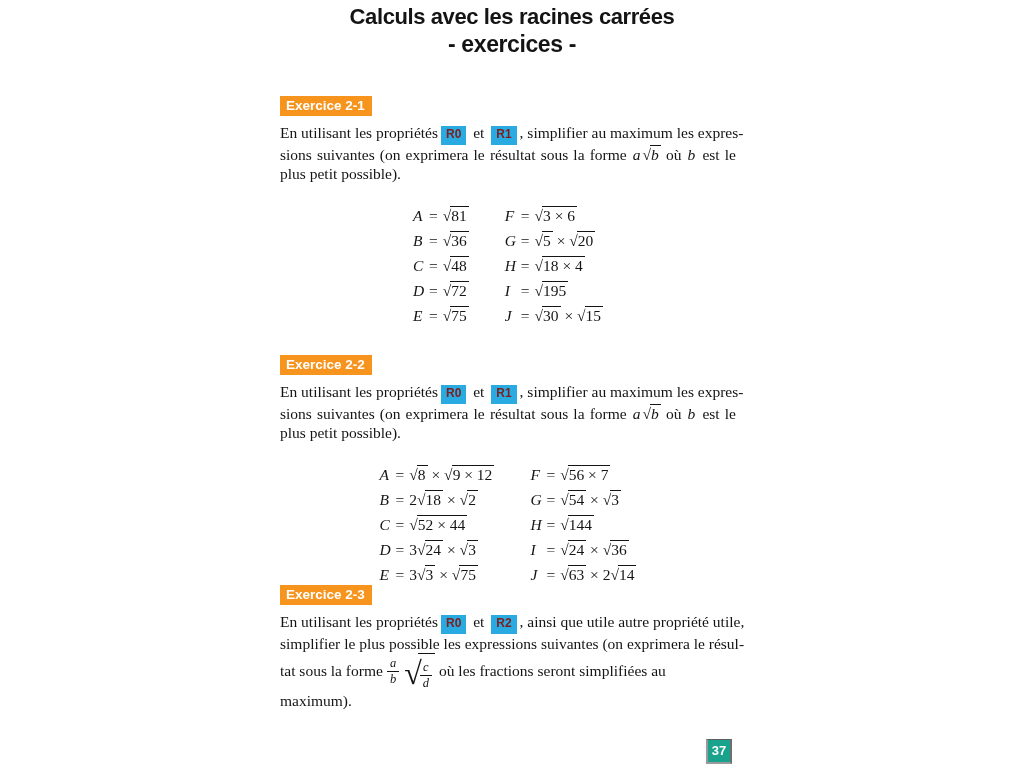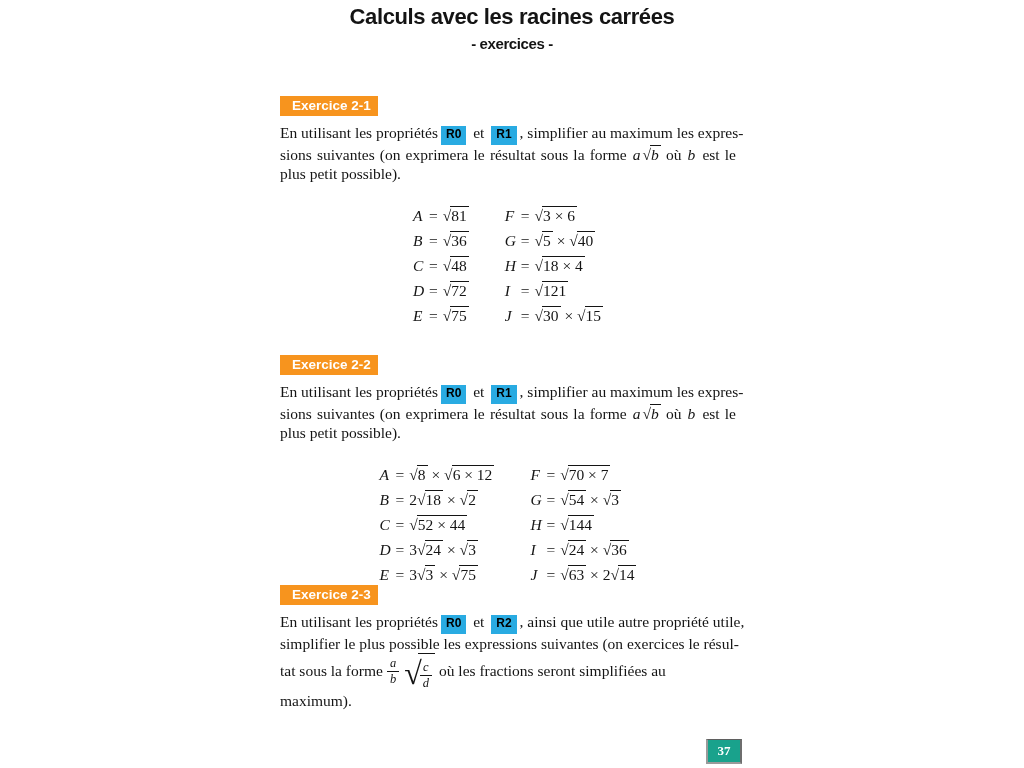--- a/index.html
+++ b/index.html
@@ -4,36 +4,36 @@
 <style>
   html,body{margin:0;padding:0;background:#fff;}
   body{width:1024px;height:768px;overflow:hidden;position:relative;
        font-family:"Liberation Serif",serif;color:#141414;}
   .page{position:relative;width:1024px;height:768px;background:#ffffff;}
 
   
   .doc-title{position:absolute;top:4px;left:0;width:1024px;text-align:center;
              font-family:"Liberation Sans",sans-serif;font-weight:bold;letter-spacing:-0.4px;}
   .t1{font-size:22px;line-height:26px;}
-  .t2{font-size:15px;line-height:24px;margin-top:2px;}
+  .t2{font-size:23px;line-height:24px;margin-top:2px;}
 
   
   .content{position:absolute;left:280px;top:0;width:456px;}
   section.exercise{position:absolute;left:0;width:456px;}
 
   
   .exbadge{display:inline-block;background:var(--orange,#F7941E);color:#fff;
            font-family:"Liberation Sans",sans-serif;font-weight:bold;font-size:13.5px;
-           line-height:15px;padding:2px 7px 3px 12px;}
+           line-height:15px;padding:2px 7px 3px 6px;}
 
   
   .para{margin-top:7px;font-size:15.5px;line-height:19px;}
   .line{min-height:19px;}
   .line.j{text-align:justify;text-align-last:justify;white-space:nowrap;}
-  .pbadge{display:inline-block;background:var(--blue,#29ABE2);color:#000000;
+  .pbadge{display:inline-block;background:var(--blue,#29ABE2);color:#7f1d1d;
           font-family:"Liberation Sans",sans-serif;font-weight:bold;font-size:12px;
           line-height:13px;padding:2.5px 5px 3.5px 5px;margin:0 3px;}
   .mvar{font-style:italic;padding:0 2px 0 1px;}
 
   
   .sq{white-space:nowrap;}
   .sq .r{display:inline-block;margin-right:-1px;transform:translateY(-0.5px);}
   .sq .v{display:inline-block;border-top:1.4px solid #141414;padding:0 2px 0 1px;line-height:1.15;}
   .sq .v.it{font-style:italic;}
 
@@ -46,23 +46,23 @@
   .bigr{font-size:32px;line-height:1;font-style:normal;margin:0 -4px 0 5px;transform:translateY(1px);}
   .fsq{display:inline-block;border-top:1.5px solid #141414;padding:2px 3px 0 2px;}
 
   
   .mathgrid{margin-top:20px;display:flex;justify-content:center;gap:36px;font-size:15.5px;}
   .mrow{height:25px;line-height:25px;white-space:nowrap;}
   .mname{display:inline-block;min-width:13px;font-style:italic;}
   .meq{padding:0 5px 0 3px;}
 
   
-  .pagenum{position:absolute;left:706px;top:739px;width:36px;height:25px;box-sizing:border-box;
+  .pagenum{position:absolute;left:706px;top:739px;width:26px;height:25px;box-sizing:border-box;
            background:var(--teal,#19A28C);color:#fff;text-align:center;
-           font-family:Liberation Serif, serif;font-weight:bold;font-size:13px;line-height:21px;
+           font-family:Liberation Sans, sans-serif;font-weight:bold;font-size:13px;line-height:21px;
            border-top:1px solid #5f5f5f;border-right:2px solid #6e6e6e;
            border-bottom:2px solid #9a9a9a;border-left:2px solid #9a9a9a;}
 </style>
 </head>
 <body>
 
 <div class="page">
   <header class="doc-title">
     <div class="t1">Calculs avec les racines carrées</div>
     <div class="t2">- exercices -</div>
@@ -76,49 +76,49 @@
         </div><div class="mathgrid">
           <div class="mcol">
             <div class="mrow"><span class="mname">A</span><span class="meq">=</span><span class="sq"><span class="r">√</span><span class="v">81</span></span></div>
             <div class="mrow"><span class="mname">B</span><span class="meq">=</span><span class="sq"><span class="r">√</span><span class="v">36</span></span></div>
             <div class="mrow"><span class="mname">C</span><span class="meq">=</span><span class="sq"><span class="r">√</span><span class="v">48</span></span></div>
             <div class="mrow"><span class="mname">D</span><span class="meq">=</span><span class="sq"><span class="r">√</span><span class="v">72</span></span></div>
             <div class="mrow"><span class="mname">E</span><span class="meq">=</span><span class="sq"><span class="r">√</span><span class="v">75</span></span></div>
           </div>
           <div class="mcol">
             <div class="mrow"><span class="mname">F</span><span class="meq">=</span><span class="sq"><span class="r">√</span><span class="v">3 × 6</span></span></div>
-            <div class="mrow"><span class="mname">G</span><span class="meq">=</span><span class="sq"><span class="r">√</span><span class="v">5</span></span><span> × </span><span class="sq"><span class="r">√</span><span class="v">40</span></span></div>
+            <div class="mrow"><span class="mname">G</span><span class="meq">=</span><span class="sq"><span class="r">√</span><span class="v">5</span></span><span> × </span><span class="sq"><span class="r">√</span><span class="v">20</span></span></div>
             <div class="mrow"><span class="mname">H</span><span class="meq">=</span><span class="sq"><span class="r">√</span><span class="v">18 × 4</span></span></div>
-            <div class="mrow"><span class="mname">I</span><span class="meq">=</span><span class="sq"><span class="r">√</span><span class="v">121</span></span></div>
+            <div class="mrow"><span class="mname">I</span><span class="meq">=</span><span class="sq"><span class="r">√</span><span class="v">195</span></span></div>
             <div class="mrow"><span class="mname">J</span><span class="meq">=</span><span class="sq"><span class="r">√</span><span class="v">30</span></span><span> × </span><span class="sq"><span class="r">√</span><span class="v">15</span></span></div>
           </div>
         </div></section>
       <section class="exercise" style="top: 355px;"><div class="exbadge">Exercice 2-2</div><div class="para">
           <div class="line j"><span>En utilisant les propriétés</span><span class="pbadge">R0</span><span> et </span><span class="pbadge">R1</span><span>, simplifier au maximum les expres-</span></div>
           <div class="line j"><span>sions suivantes (on exprimera le résultat sous la forme </span><span class="mvar">a</span><span class="sq"><span class="r">√</span><span class="v it">b</span></span><span> où </span><span class="mvar">b</span><span> est le</span></div>
           <div class="line"><span>plus petit possible).</span></div>
         </div><div class="mathgrid">
           <div class="mcol">
-            <div class="mrow"><span class="mname">A</span><span class="meq">=</span><span class="sq"><span class="r">√</span><span class="v">8</span></span><span> × </span><span class="sq"><span class="r">√</span><span class="v">6 × 12</span></span></div>
+            <div class="mrow"><span class="mname">A</span><span class="meq">=</span><span class="sq"><span class="r">√</span><span class="v">8</span></span><span> × </span><span class="sq"><span class="r">√</span><span class="v">9 × 12</span></span></div>
             <div class="mrow"><span class="mname">B</span><span class="meq">=</span><span>2</span><span class="sq"><span class="r">√</span><span class="v">18</span></span><span> × </span><span class="sq"><span class="r">√</span><span class="v">2</span></span></div>
             <div class="mrow"><span class="mname">C</span><span class="meq">=</span><span class="sq"><span class="r">√</span><span class="v">52 × 44</span></span></div>
             <div class="mrow"><span class="mname">D</span><span class="meq">=</span><span>3</span><span class="sq"><span class="r">√</span><span class="v">24</span></span><span> × </span><span class="sq"><span class="r">√</span><span class="v">3</span></span></div>
             <div class="mrow"><span class="mname">E</span><span class="meq">=</span><span>3</span><span class="sq"><span class="r">√</span><span class="v">3</span></span><span> × </span><span class="sq"><span class="r">√</span><span class="v">75</span></span></div>
           </div>
           <div class="mcol">
-            <div class="mrow"><span class="mname">F</span><span class="meq">=</span><span class="sq"><span class="r">√</span><span class="v">70 × 7</span></span></div>
+            <div class="mrow"><span class="mname">F</span><span class="meq">=</span><span class="sq"><span class="r">√</span><span class="v">56 × 7</span></span></div>
             <div class="mrow"><span class="mname">G</span><span class="meq">=</span><span class="sq"><span class="r">√</span><span class="v">54</span></span><span> × </span><span class="sq"><span class="r">√</span><span class="v">3</span></span></div>
             <div class="mrow"><span class="mname">H</span><span class="meq">=</span><span class="sq"><span class="r">√</span><span class="v">144</span></span></div>
             <div class="mrow"><span class="mname">I</span><span class="meq">=</span><span class="sq"><span class="r">√</span><span class="v">24</span></span><span> × </span><span class="sq"><span class="r">√</span><span class="v">36</span></span></div>
             <div class="mrow"><span class="mname">J</span><span class="meq">=</span><span class="sq"><span class="r">√</span><span class="v">63</span></span><span> × 2</span><span class="sq"><span class="r">√</span><span class="v">14</span></span></div>
           </div>
         </div></section>
       <section class="exercise" style="top: 585px;"><div class="exbadge">Exercice 2-3</div><div class="para">
           <div class="line j"><span>En utilisant les propriétés</span><span class="pbadge">R0</span><span> et </span><span class="pbadge">R2</span><span>, ainsi que utile autre propriété utile,</span></div>
-          <div class="line j"><span>simplifier le plus possible les expressions suivantes (on exercices le résul-</span></div>
+          <div class="line j"><span>simplifier le plus possible les expressions suivantes (on exprimera le résul-</span></div>
           <div class="line"><span>tat sous la forme</span><span class="fs">
               <span class="frac">
                 <span class="fnum">a</span>
                 <span class="fden">b</span>
               </span>
               <span class="bigr">√</span>
               <span class="fsq"><span class="frac">
                   <span class="fnum">c</span>
                   <span class="fden">d</span>
                 </span></span>

